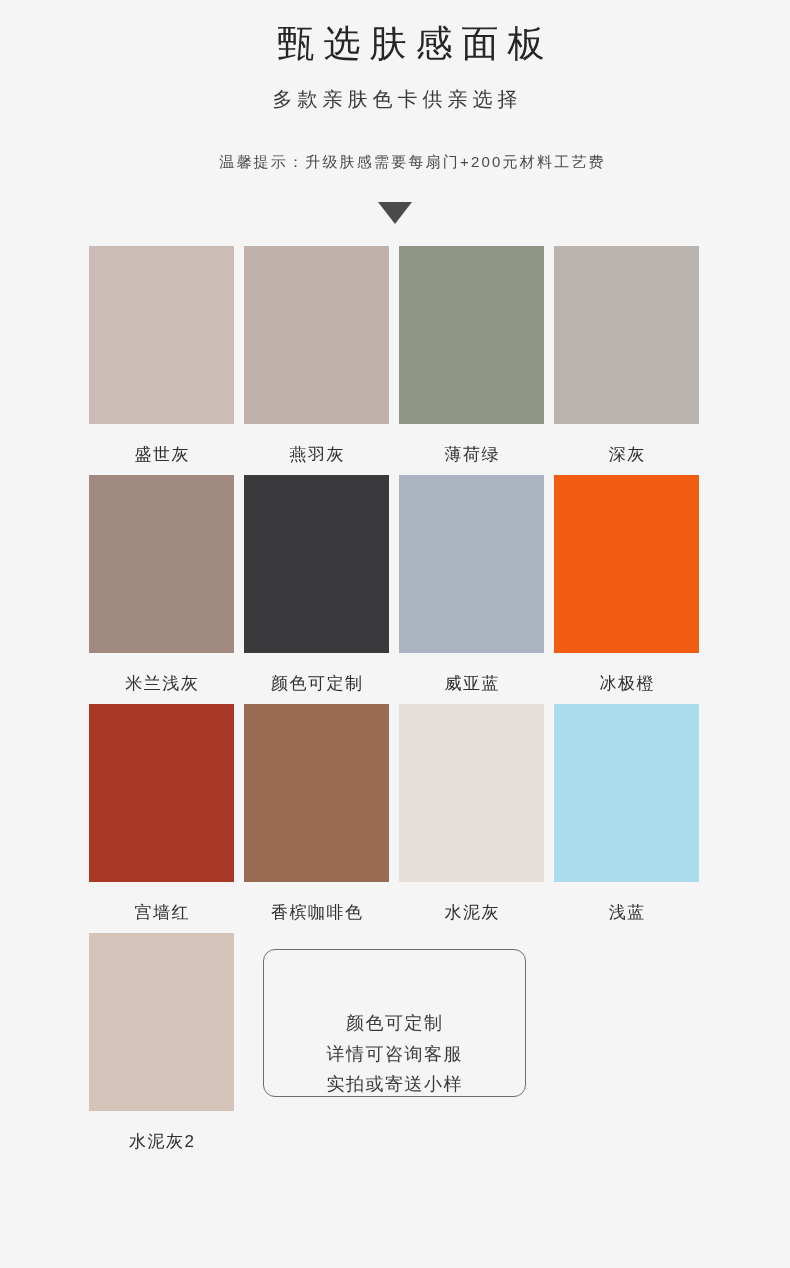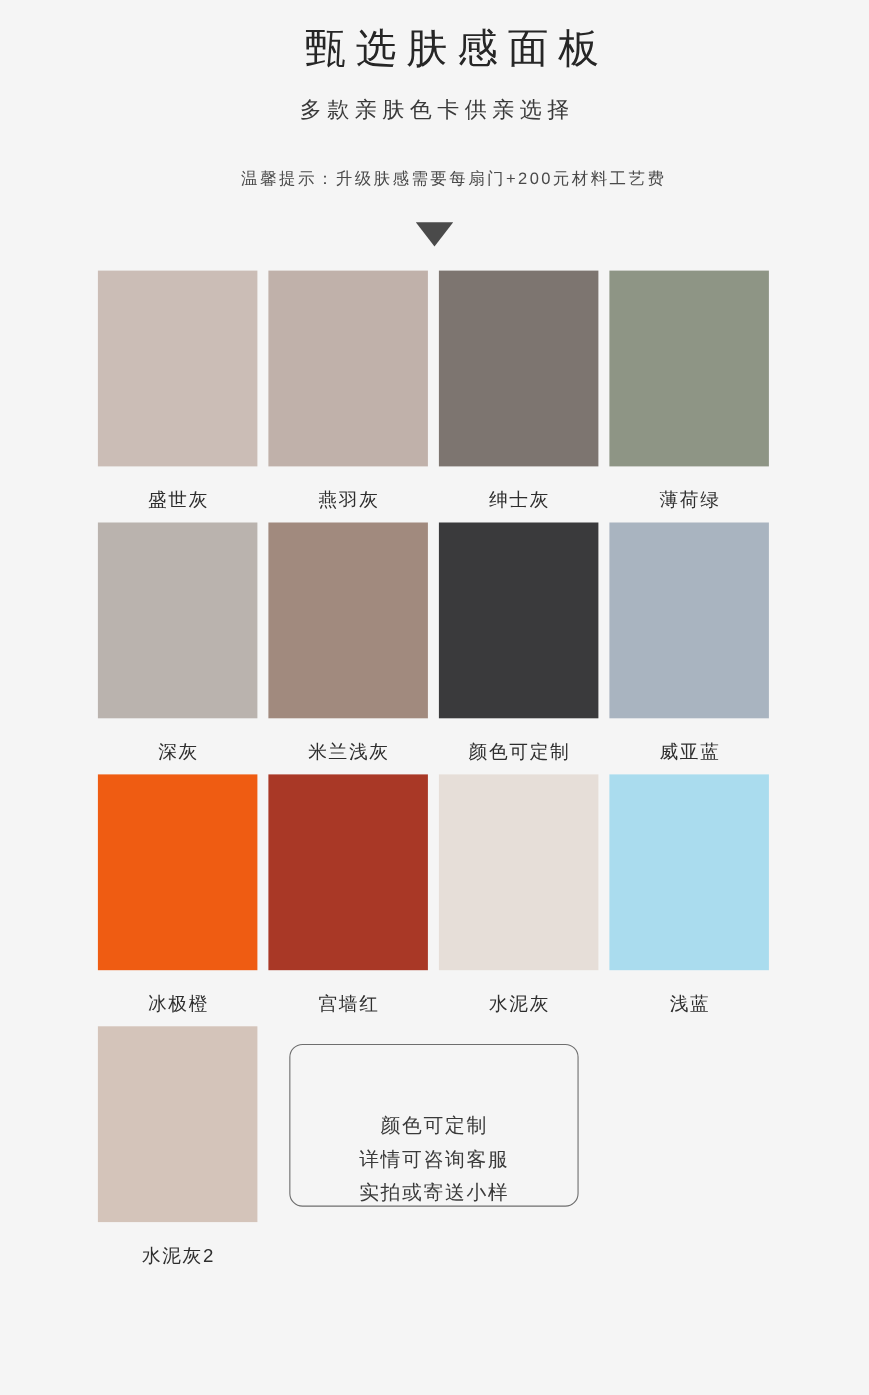--- a/index.html
+++ b/index.html
@@ -156,24 +156,20 @@
     <div class="cell">
       <div class="swatch" style="background-color: rgb(203, 189, 182);"></div>
       <div class="swatch-label">盛世灰</div>
     </div>
 
     <div class="cell">
       <div class="swatch" style="background-color: rgb(192, 177, 170);"></div>
       <div class="swatch-label">燕羽灰</div>
     </div>
 
-    <div class="cell">
-      <div class="swatch" style="background-color: rgb(125, 117, 112);"></div>
-      <div class="swatch-label">绅士灰</div>
-    </div>
 
     <div class="cell">
       <div class="swatch" style="background-color: rgb(142, 149, 133);"></div>
       <div class="swatch-label">薄荷绿</div>
     </div>
 
     <div class="cell">
       <div class="swatch" style="background-color: rgb(186, 179, 174);"></div>
       <div class="swatch-label">深灰</div>
     </div>
@@ -196,20 +192,24 @@
     <div class="cell">
       <div class="swatch" style="background-color: rgb(239, 92, 18);"></div>
       <div class="swatch-label">冰极橙</div>
     </div>
 
     <div class="cell">
       <div class="swatch" style="background-color: rgb(169, 56, 38);"></div>
       <div class="swatch-label">宫墙红</div>
     </div>
 
+    <div class="cell">
+      <div class="swatch" style="background-color: rgb(154, 107, 82);"></div>
+      <div class="swatch-label">香槟咖啡色</div>
+    </div>
 
     <div class="cell">
       <div class="swatch" style="background-color: rgb(230, 222, 216);"></div>
       <div class="swatch-label">水泥灰</div>
     </div>
 
     <div class="cell">
       <div class="swatch" style="background-color: rgb(170, 220, 238);"></div>
       <div class="swatch-label">浅蓝</div>
     </div>

